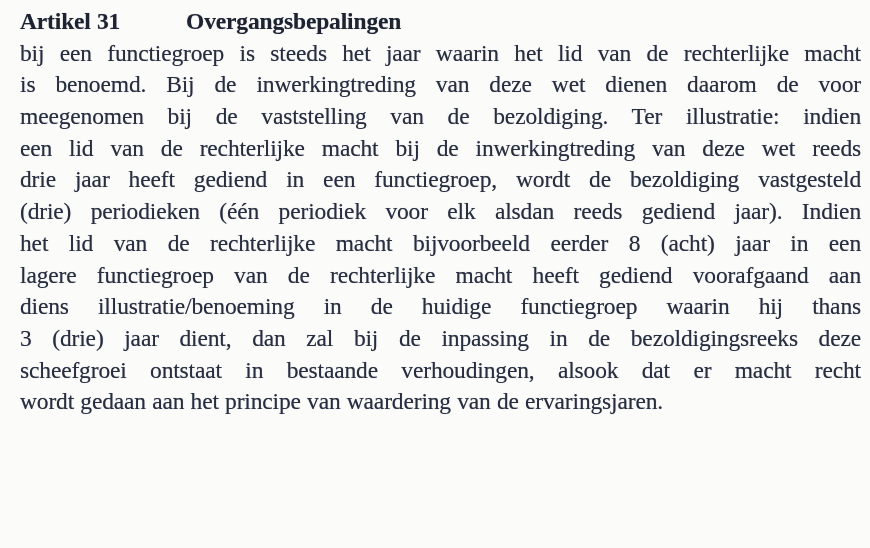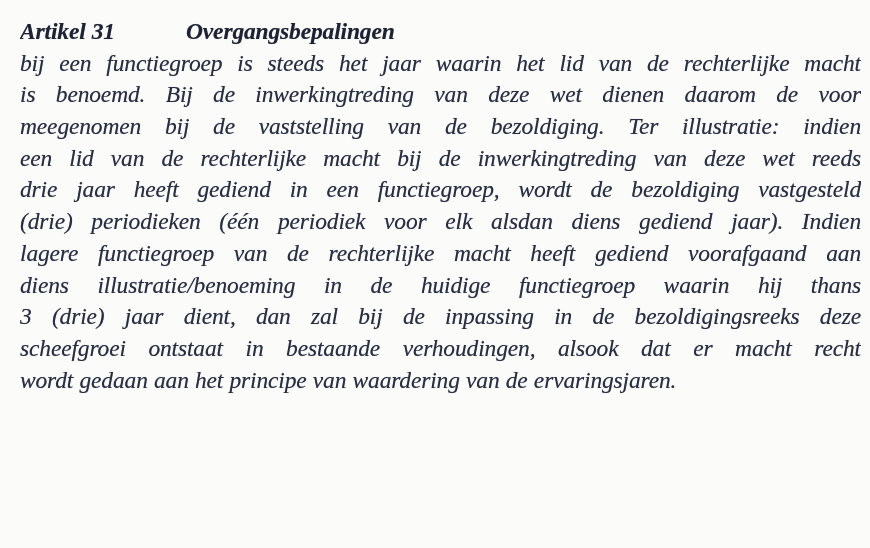--- a/index.html
+++ b/index.html
@@ -12,24 +12,23 @@
     width: 870px;
     height: 548px;
     overflow: hidden;
     background: #fbfbfa;
     font-family: "Liberation Serif", "DejaVu Serif", serif;
     color: #272e3e;
     text-shadow: 0 0 0.7px rgba(45, 55, 85, 0.55);
   }
   .content {
     position: absolute;
-    top: 16px;
+    top: 6px;
     left: 20px;
     right: 9px;
-    font-style: italic;
   }
   .line {
     font-size: 23.5px;
     line-height: 31.7px;
     height: 31.7px;
     letter-spacing: -0.15px;
     word-spacing: 0.5px;
     text-align: justify;
     text-align-last: justify;
     overflow: hidden;
@@ -55,21 +54,22 @@
 
     <div class="line heading no-stretch">
       <span class="article-col">Artikel 31</span><span>Overgangsbepalingen</span>
     </div>
 
     <div class="line">bij een functiegroep is steeds het jaar waarin het lid van de rechterlijke macht</div>
     <div class="line">is benoemd. Bij de inwerkingtreding van deze wet dienen daarom de voor</div>
     <div class="line">meegenomen bij de vaststelling van de bezoldiging. Ter illustratie: indien</div>
     <div class="line">een lid van de rechterlijke macht bij de inwerkingtreding van deze wet reeds</div>
     <div class="line">drie jaar heeft gediend in een functiegroep, wordt de bezoldiging vastgesteld</div>
-    <div class="line">(drie) periodieken (één periodiek voor elk alsdan diens gediend jaar). Indien</div>
+    <div class="line">(drie) periodieken (één periodiek voor elk alsdan reeds gediend jaar). Indien</div>
+    <div class="line">het lid van de rechterlijke macht bijvoorbeeld eerder 8 (acht) jaar in een</div>
     <div class="line">lagere functiegroep van de rechterlijke macht heeft gediend voorafgaand aan</div>
     <div class="line">diens illustratie/benoeming in de huidige functiegroep waarin hij thans</div>
     <div class="line">3 (drie) jaar dient, dan zal bij de inpassing in de bezoldigingsreeks deze</div>
     <div class="line">scheefgroei ontstaat in bestaande verhoudingen, alsook dat er macht recht</div>
     <div class="line no-stretch">wordt gedaan aan het principe van waardering van de ervaringsjaren.</div>
 
   </div>
 </div>
 
 </body></html>

